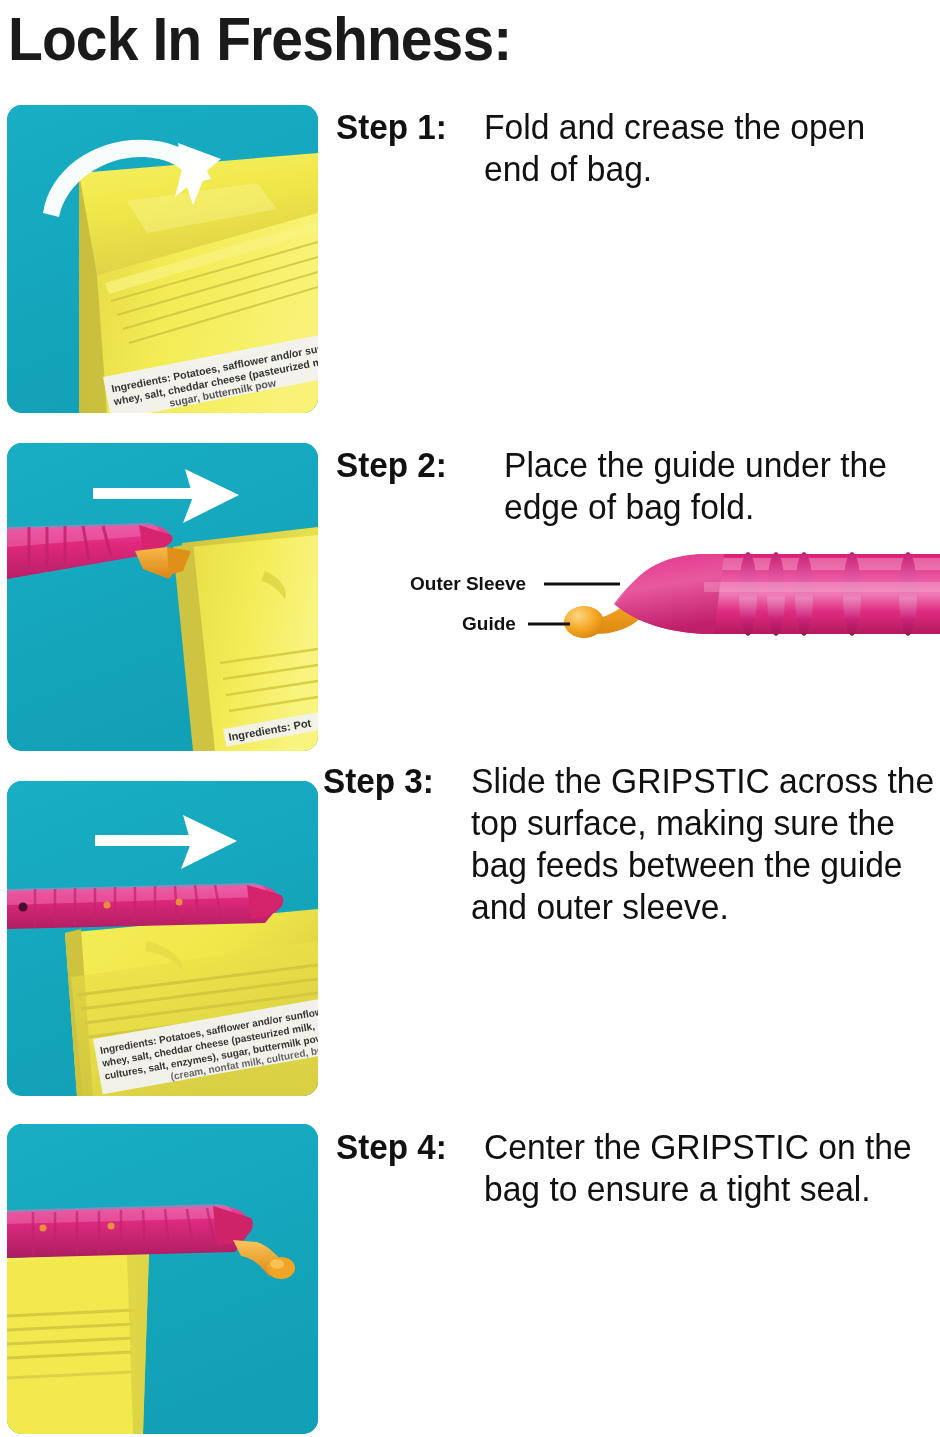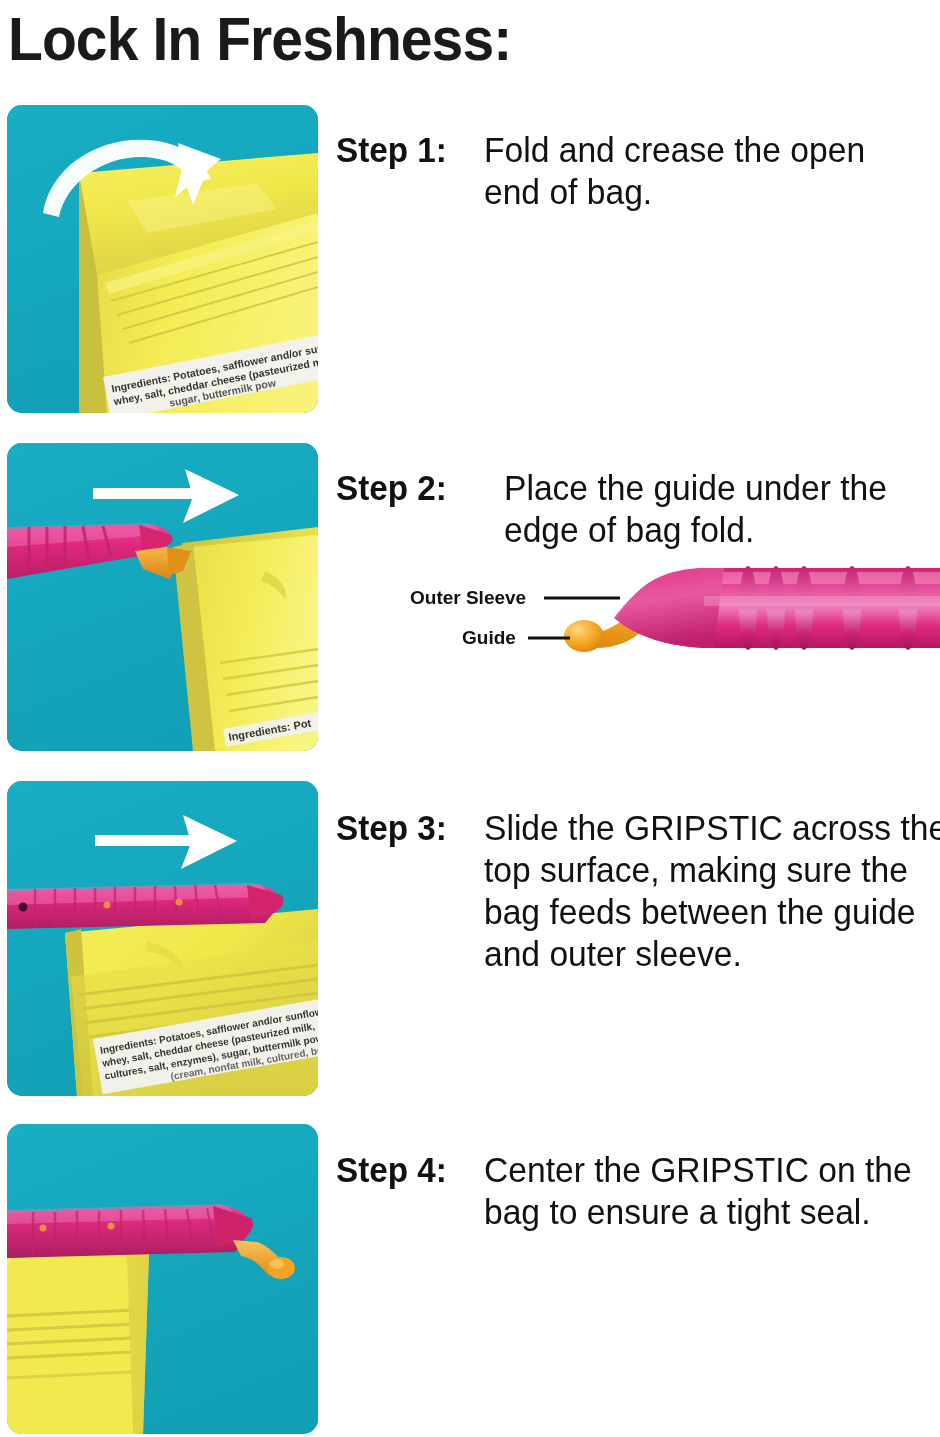--- a/index.html
+++ b/index.html
@@ -38,21 +38,20 @@
   #panel-2 { top: 443px; height: 308px; }
   #panel-3 { top: 781px; height: 315px; }
   #panel-4 { top: 1124px; height: 310px; }
 
   .step {
     position: absolute;
     left: 336px;
     width: 604px;
     display: flex;
     align-items: flex-start;
-    margin-top: 23px;
   }
   .step-label {
     font-family: "Liberation Sans Narrow", "Liberation Sans", sans-serif;
     font-weight: bold;
     font-size: 35px;
     line-height: 42px;
     color: #111111;
     white-space: nowrap;
     flex: 0 0 148px;
     transform: scaleX(0.95);
@@ -63,26 +62,26 @@
     font-size: 35px;
     line-height: 42px;
     color: #111111;
     flex: 1 1 auto;
     transform: scaleX(0.96);
     transform-origin: left top;
   }
   .step-body div { white-space: nowrap; }
   #step-1 { top: 106px; }
   #step-2 { top: 444px; gap: 20px; }
-  #step-3 { top: 784px; }
+  #step-3 { top: 760px; justify-content: center; }
   #step-4 { top: 1126px; justify-content: center; }
 
   #product-diagram {
     position: absolute;
-    left: 404px; top: 556px;
+    left: 404px; top: 542px;
     width: 536px; height: 108px;
   }
   #product-diagram svg { display: block; width: 100%; height: 100%; }
   .diag-label {
     font-family: "Liberation Sans Narrow", "Liberation Sans", sans-serif;
     font-weight: bold;
     font-size: 19px;
     fill: #111111;
   }
 </style>

